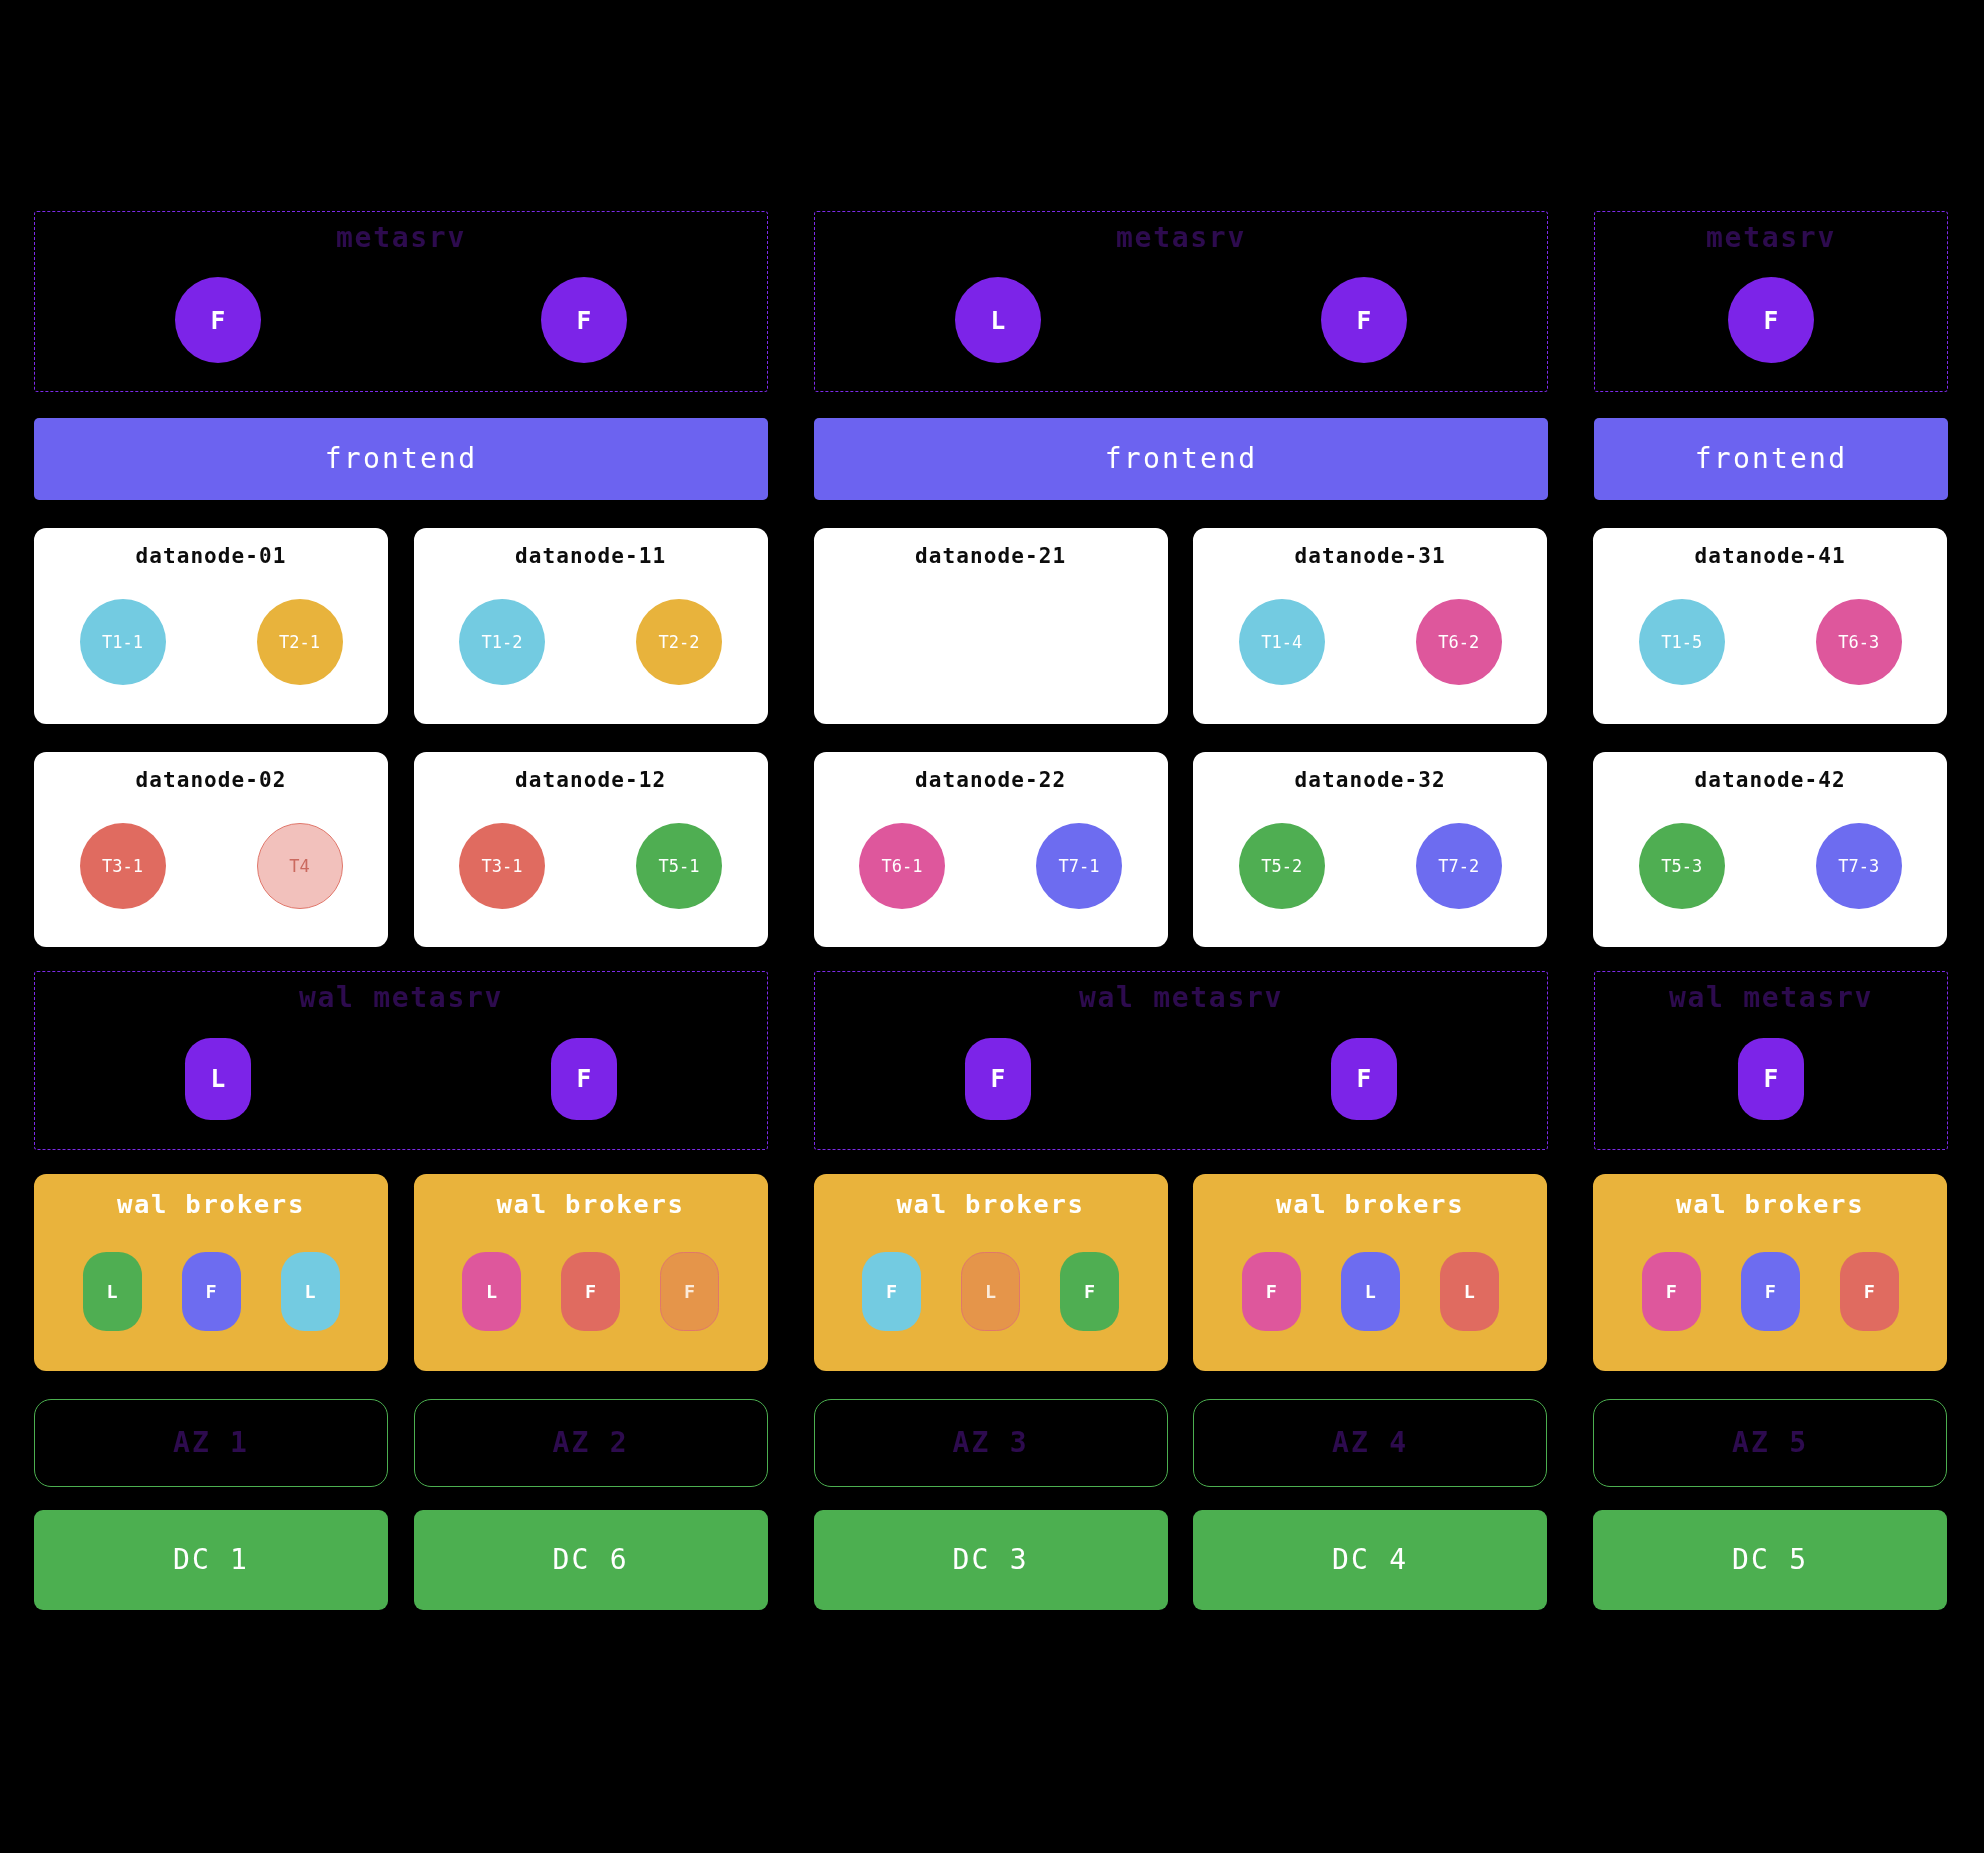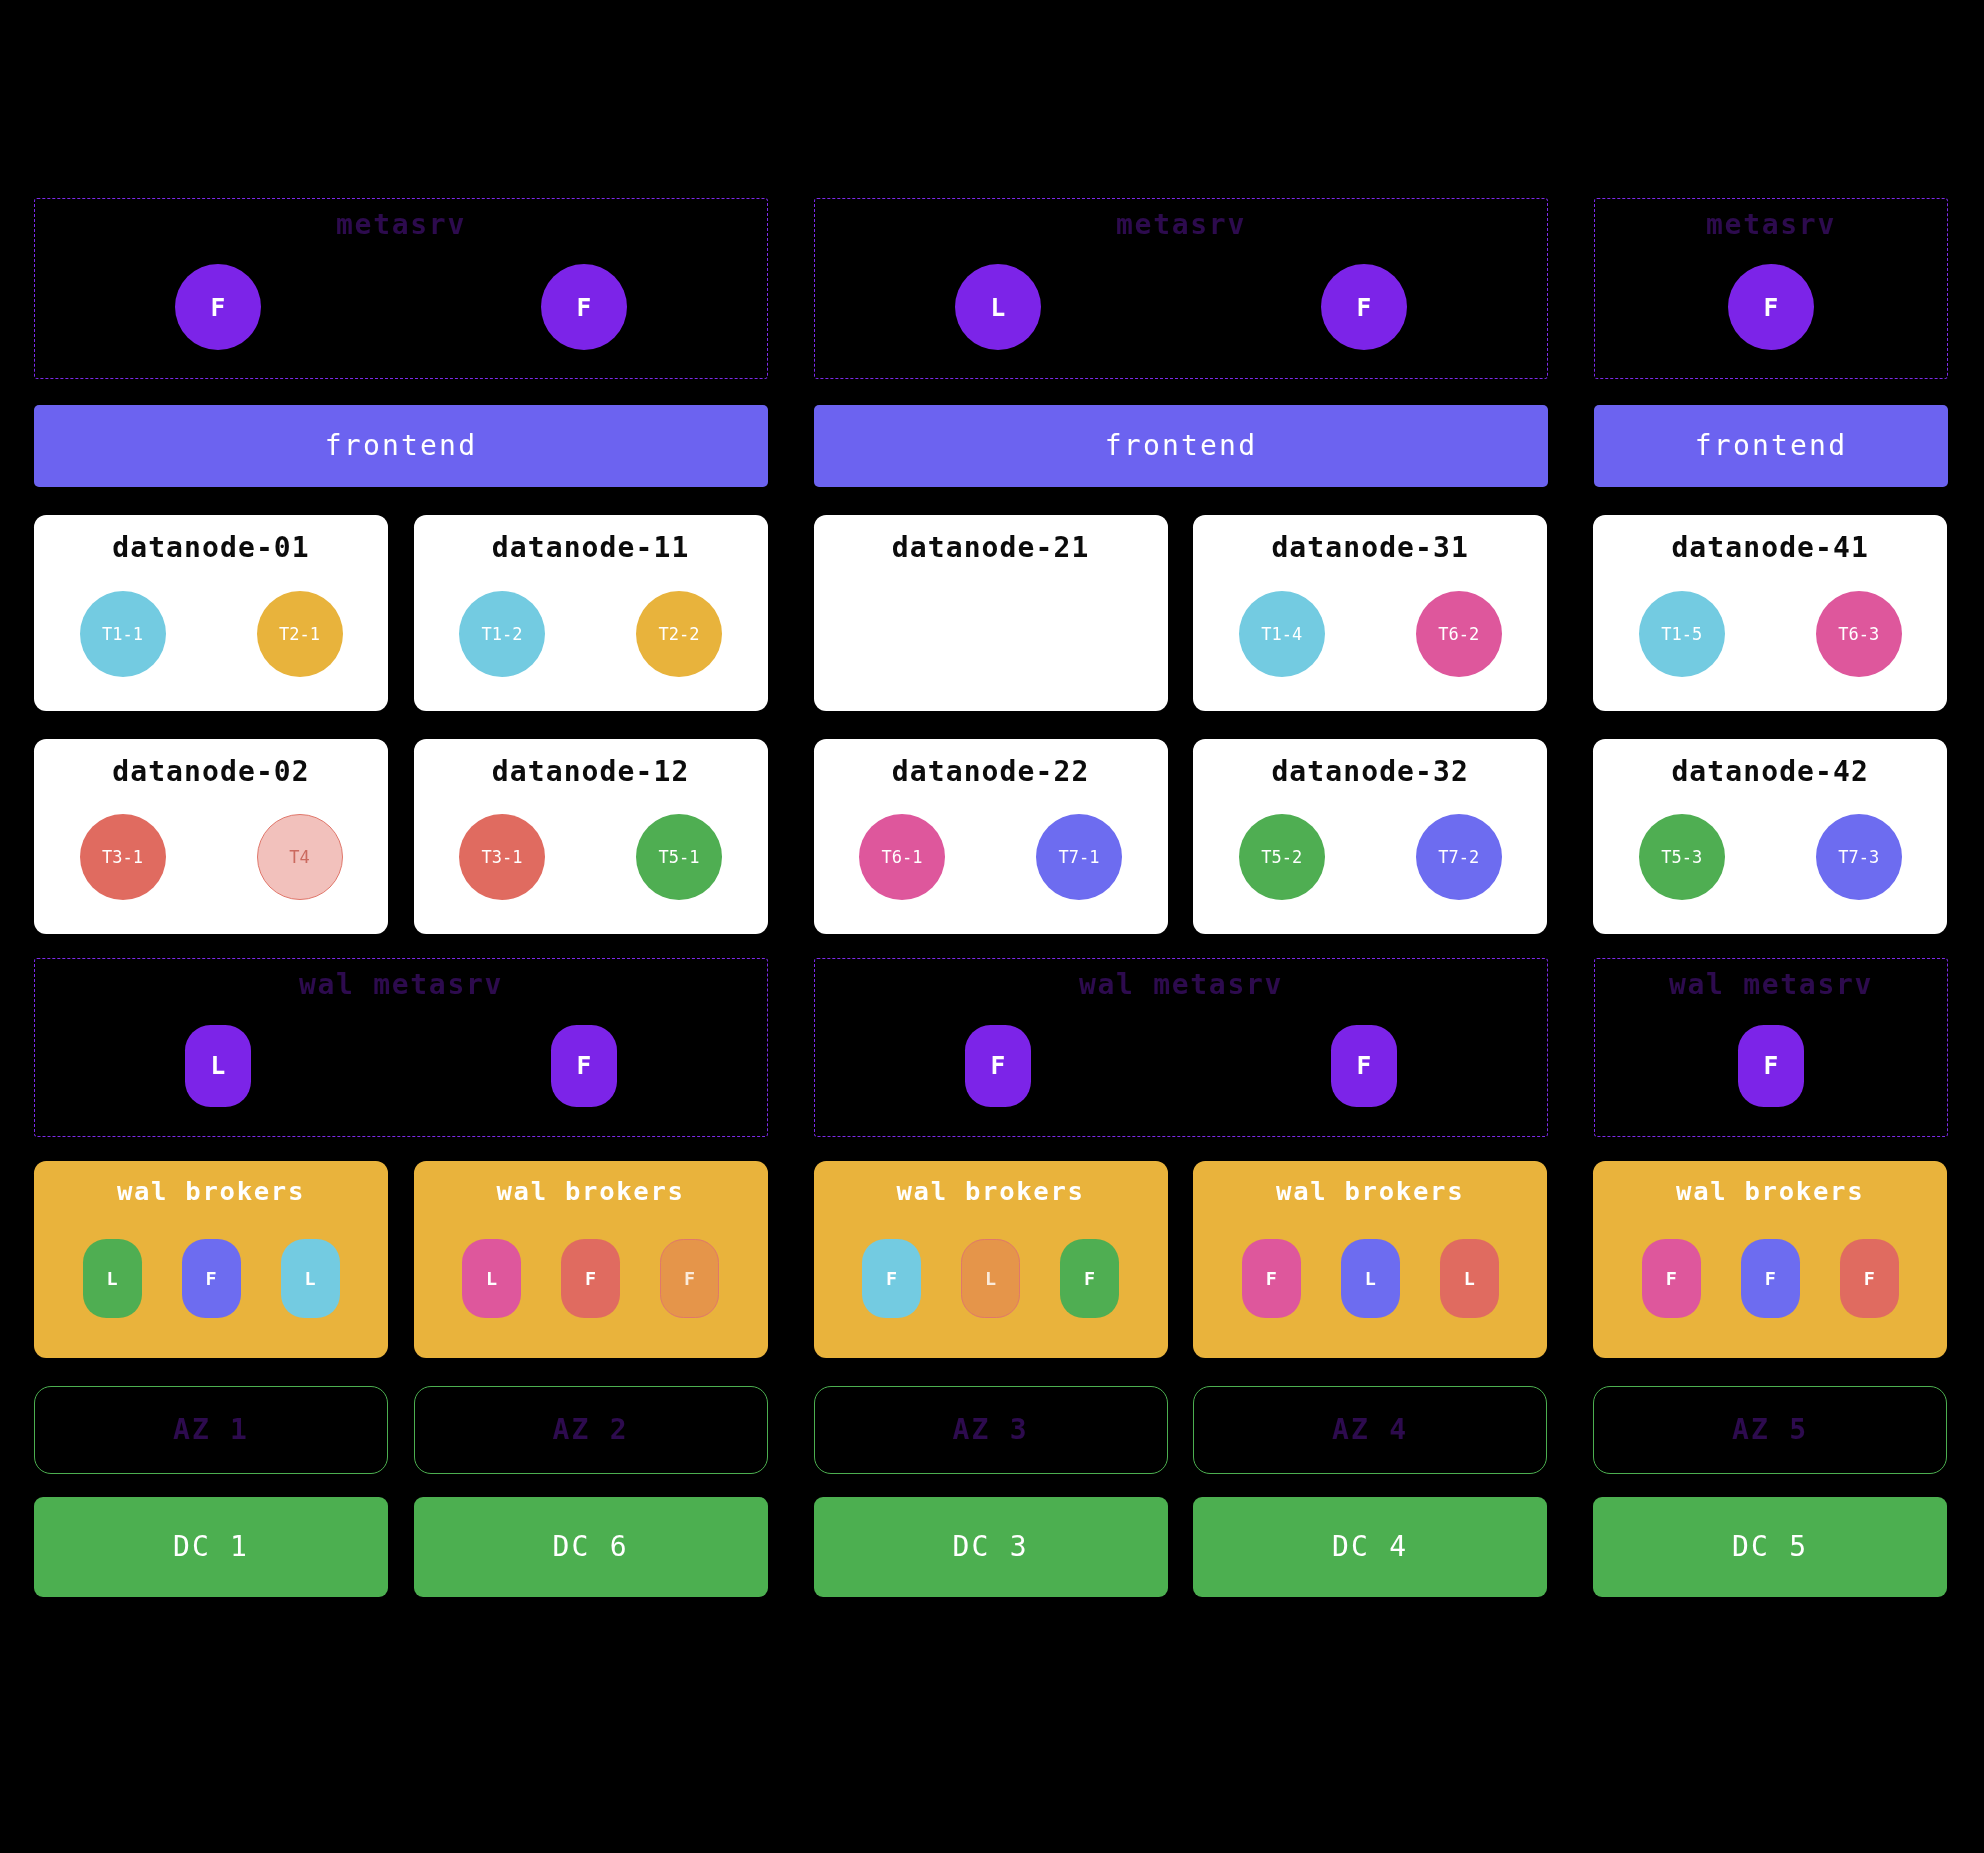--- a/index.html
+++ b/index.html
@@ -1,21 +1,21 @@
 <!DOCTYPE html>
 <html style="font-size:9px"><head>
 <meta charset="utf-8">
 <style>
   * { margin:0; padding:0; box-sizing:border-box; }
   html, body { background:#000; }
   body {
     width:1985px; height:1854px; position:relative; overflow:hidden;
     font-family:"DejaVu Sans Mono", monospace;
   }
-  .page { position:absolute; left:34px; top:198px; width:1914px; }
+  .page { position:absolute; left:34px; top:211px; width:1914px; }
 
   .row { display:flex; align-items:stretch; }
   .w1 { width:354px; }
   .w2 { width:734px; }
   .gap-sm { margin-left:25.6px; }
   .gap-lg { margin-left:46px; }
 
   .row-metasrv  { height:181px; margin-bottom:25.6px; }
   .row-frontend { height:82px; margin-bottom:28px; }
   .row-dn1      { height:196px; margin-bottom:28px; }
@@ -45,21 +45,21 @@
   .frontend {
     background:#6c63f0; border-radius:5px; color:#fff;
     font-size:28px; letter-spacing:2.2px;
     display:flex; align-items:center; justify-content:center; height:100%;
   }
 
   .dnode {
     background:#fff; border-radius:12.2px; height:100%;
     display:flex; flex-direction:column; padding-top:16.7px;
   }
-  .dnode-title { text-align:center; font-size:28px; font-weight:bold; color:#0c0c0c; letter-spacing:1.1px; }
+  .dnode-title { text-align:center; font-size:21px; font-weight:bold; color:#0c0c0c; letter-spacing:1.1px; }
   .chips { flex:1; display:flex; align-items:center; justify-content:space-around; padding-bottom:7.8px; }
   .chip {
     width:86px; height:86px; border-radius:50%;
     color:#fff; font-size:17px;
     display:flex; align-items:center; justify-content:center;
   }
 
   .brokers {
     background:#e9b33c; border-radius:12.2px; height:100%;
     display:flex; flex-direction:column; padding-top:15.6px;

